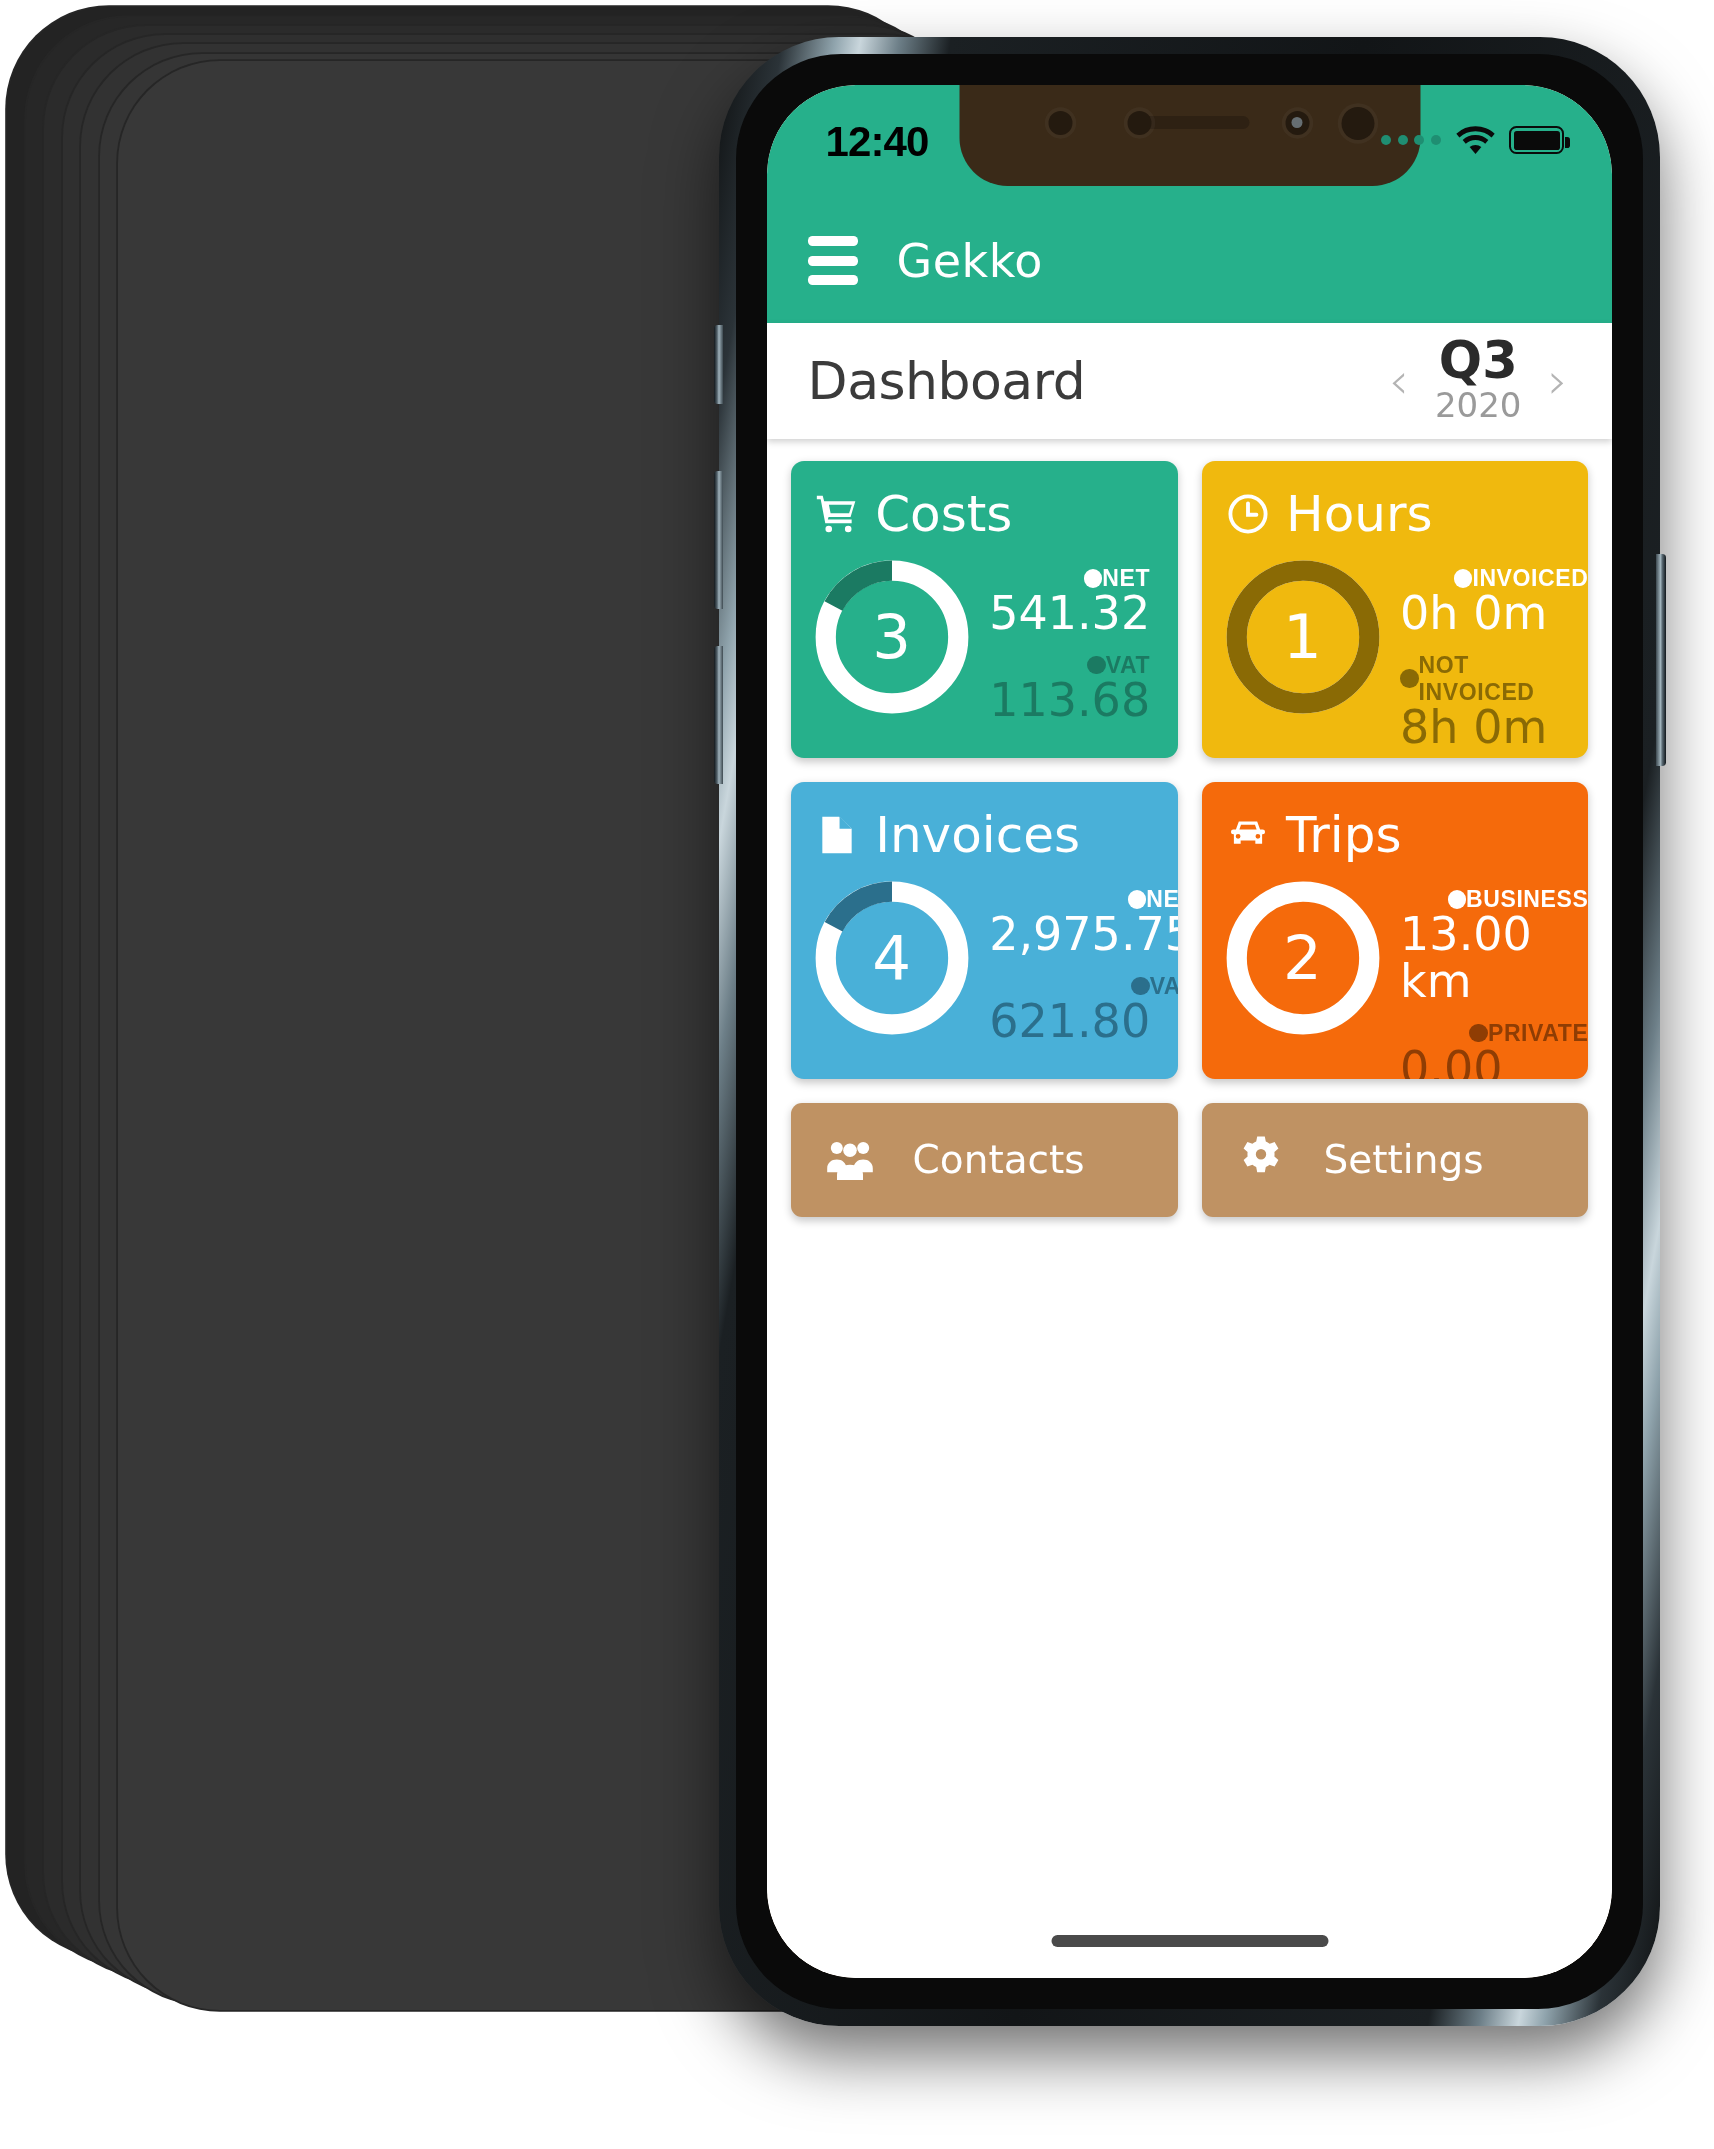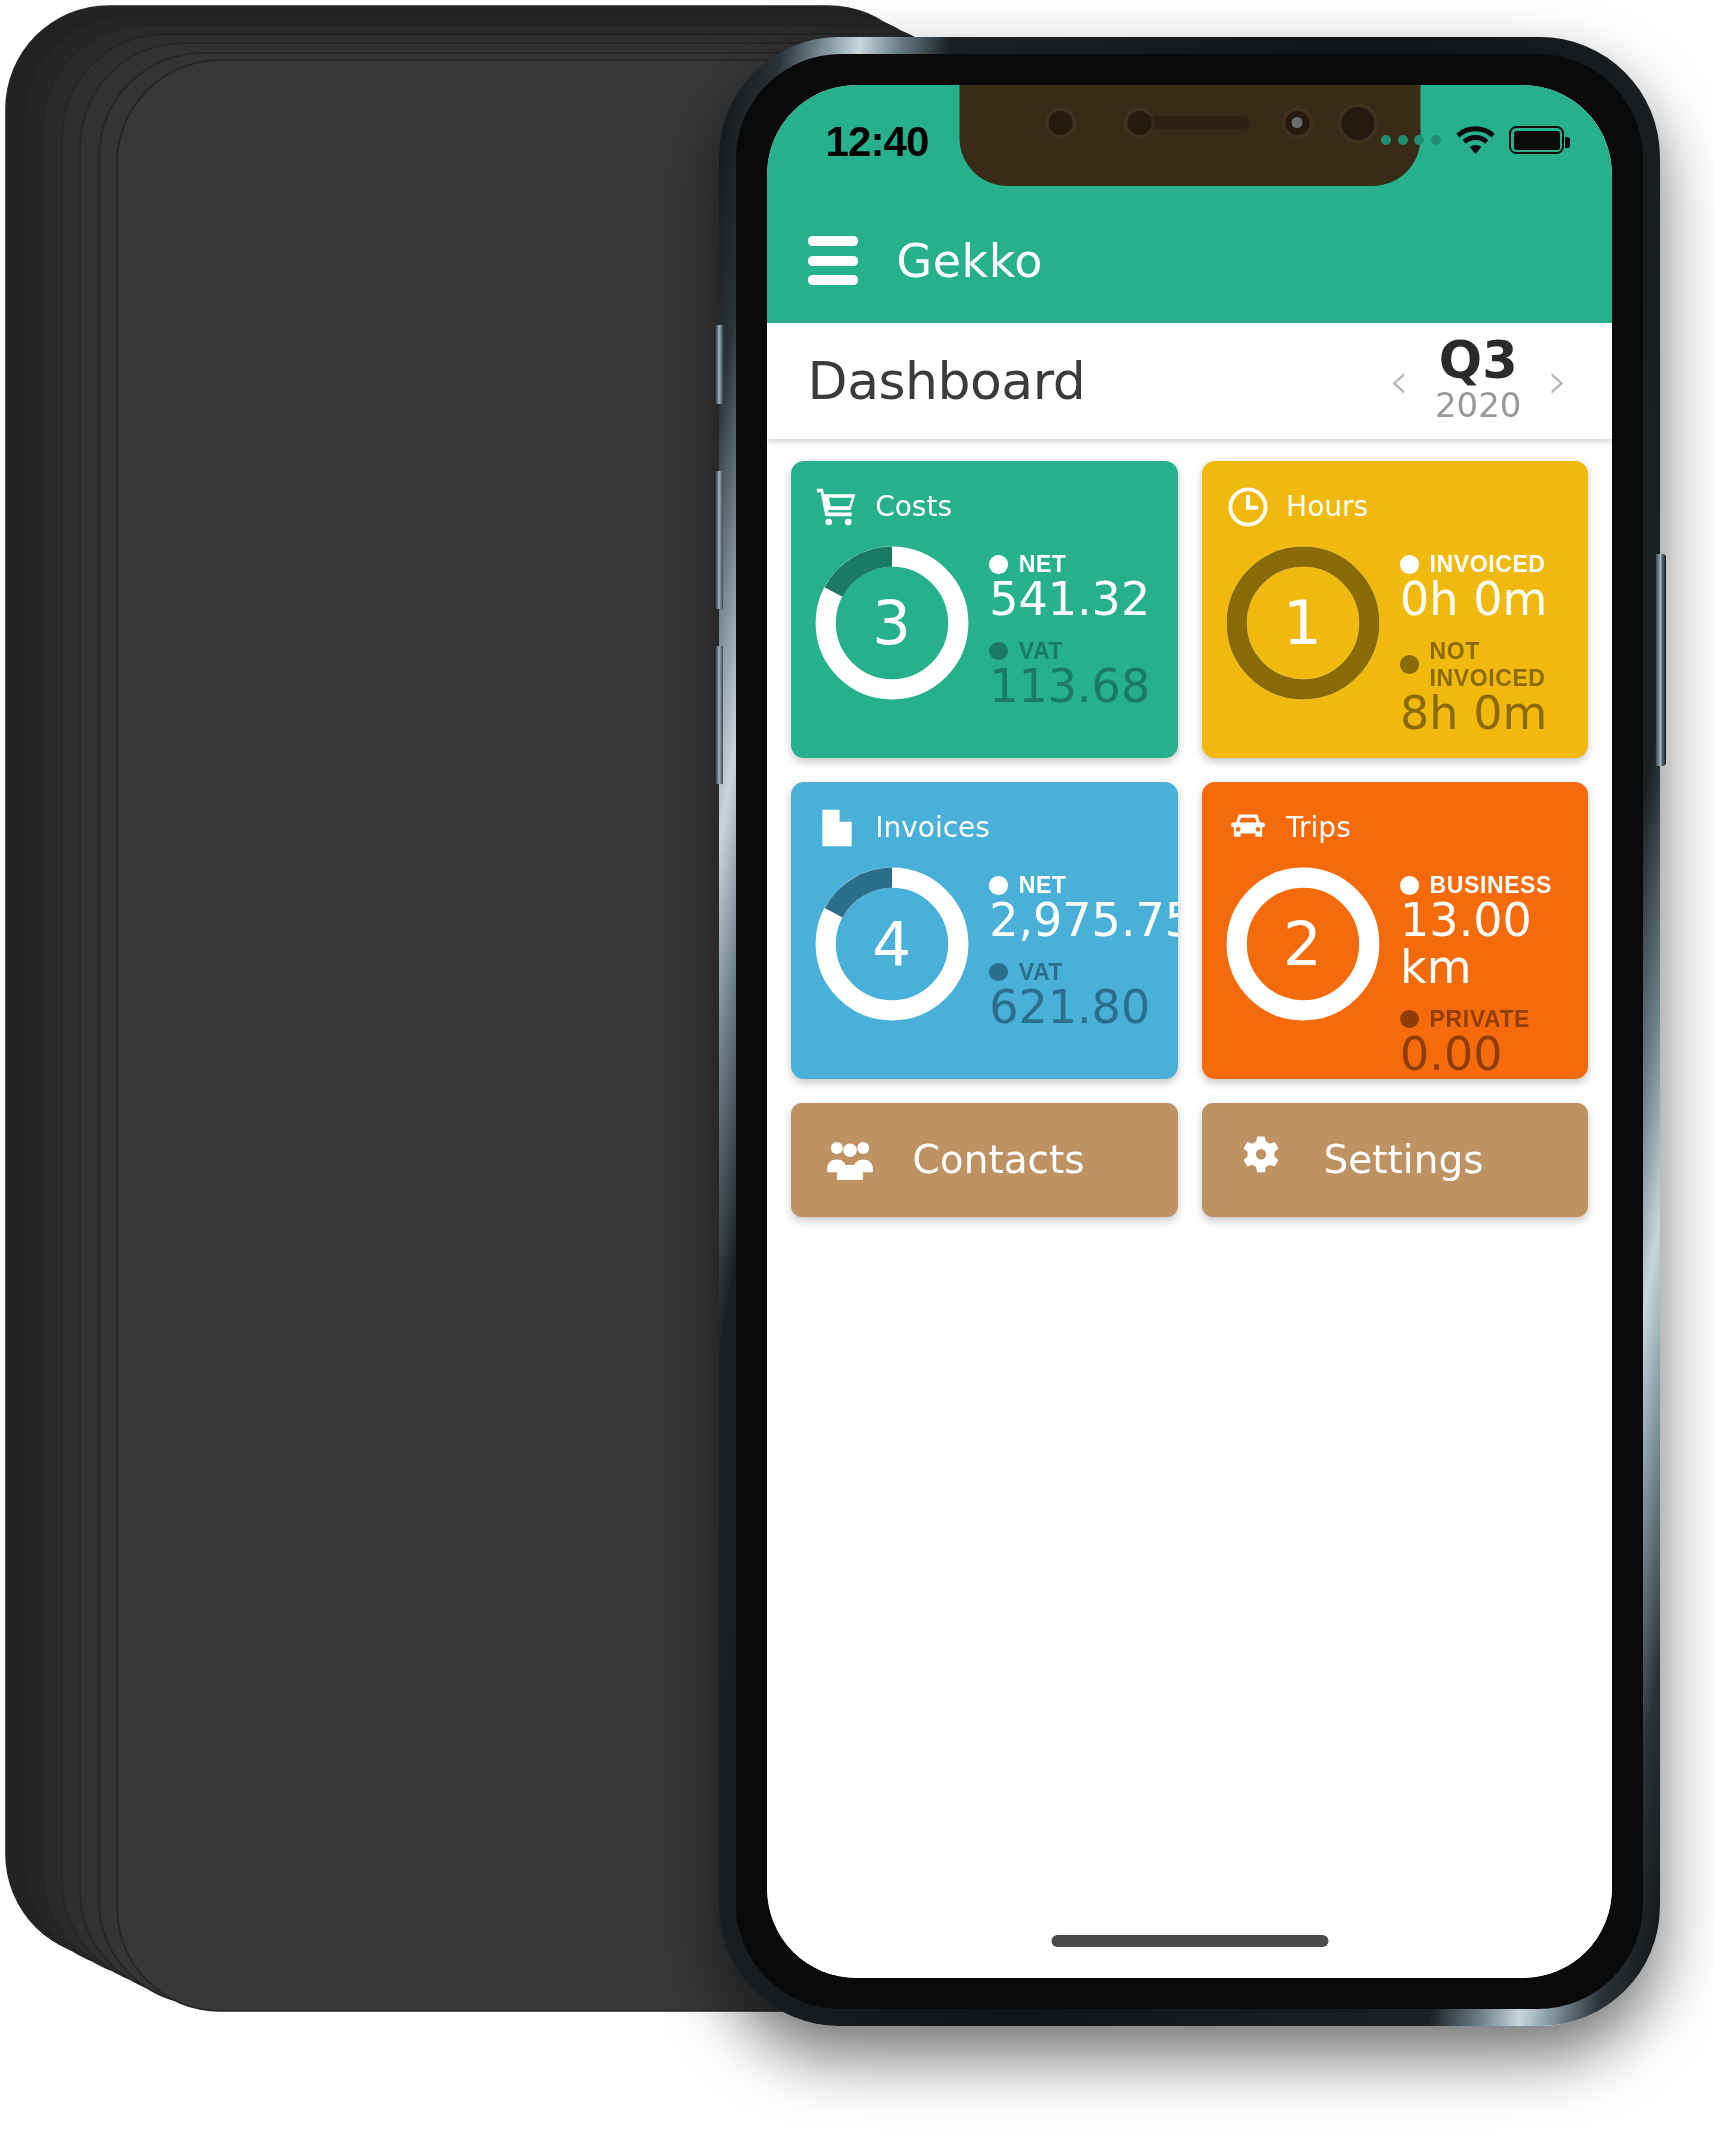--- a/index.html
+++ b/index.html
@@ -247,21 +247,21 @@
   }
   .card-head {
     display: flex;
     align-items: center;
     gap: 16.6px;
     padding: 24px 0 0 24px;
   }
   .card-ico { width: 44px; height: 44px; display: block; }
   .card-title {
     color: #fff;
-    font-size: 28px;
+    font-size: 50px;
     font-family: "DejaVu Sans", sans-serif;
   }
   .card-body {
     display: flex;
     align-items: flex-start;
     padding: 13px 0 0 20px;
   }
   .donut { width: 162px; height: 162px; position: relative; flex: none; }
   .donut svg { width: 162px; height: 162px; display: block; transform: rotate(-90deg); }
   .donut-num {
@@ -271,25 +271,25 @@
     align-items: center;
     justify-content: center;
     color: #fff;
     font-size: 61px;
     font-family: "DejaVu Sans", sans-serif;
   }
   .stats { padding-left: 16.6px; padding-top: 9.2px; }
   .stat-label {
     display: flex;
     align-items: center;
-    gap: 11px;
     font-size: 23px;
     font-weight: bold;
     letter-spacing: 0.6px;
     font-family: "Liberation Sans", sans-serif;
+    justify-content: flex-end;
   }
   .stat-label .dot { width: 18.5px; height: 18.5px; border-radius: 50%; flex: none; }
   .stat-val {
     font-size: 46px;
     line-height: 1.02;
     margin: -1.8px 0 14.8px 0;
     font-family: "DejaVu Sans", sans-serif;
   }
   .stat-val.last { margin-bottom: 0; }
 

